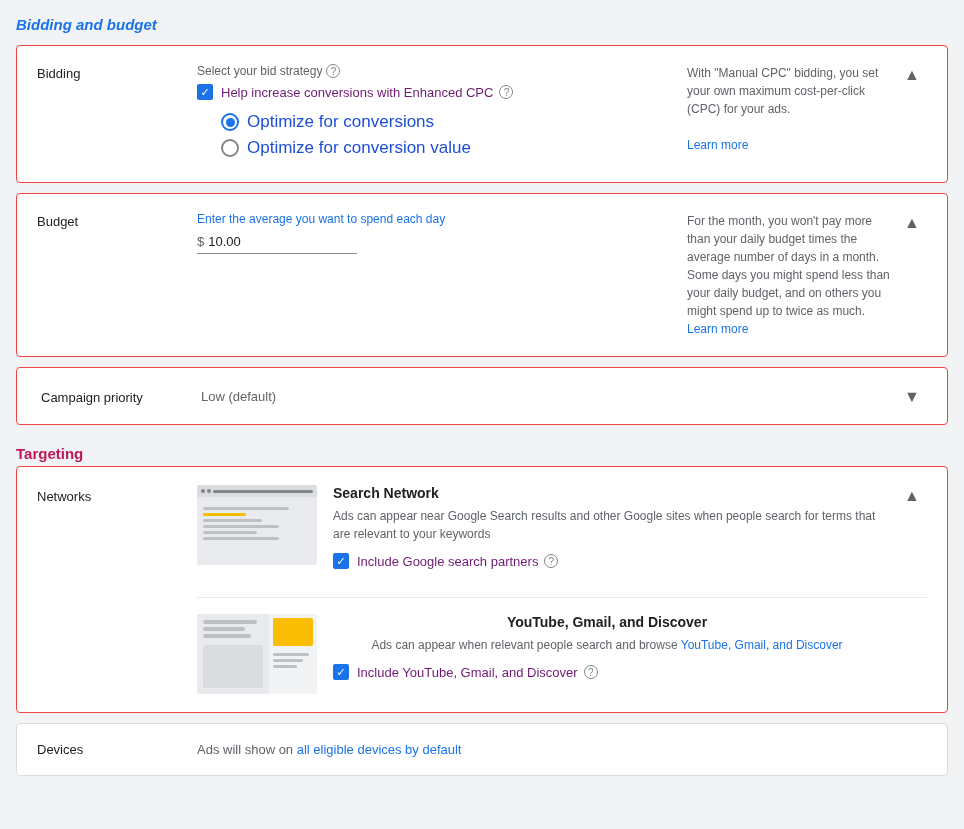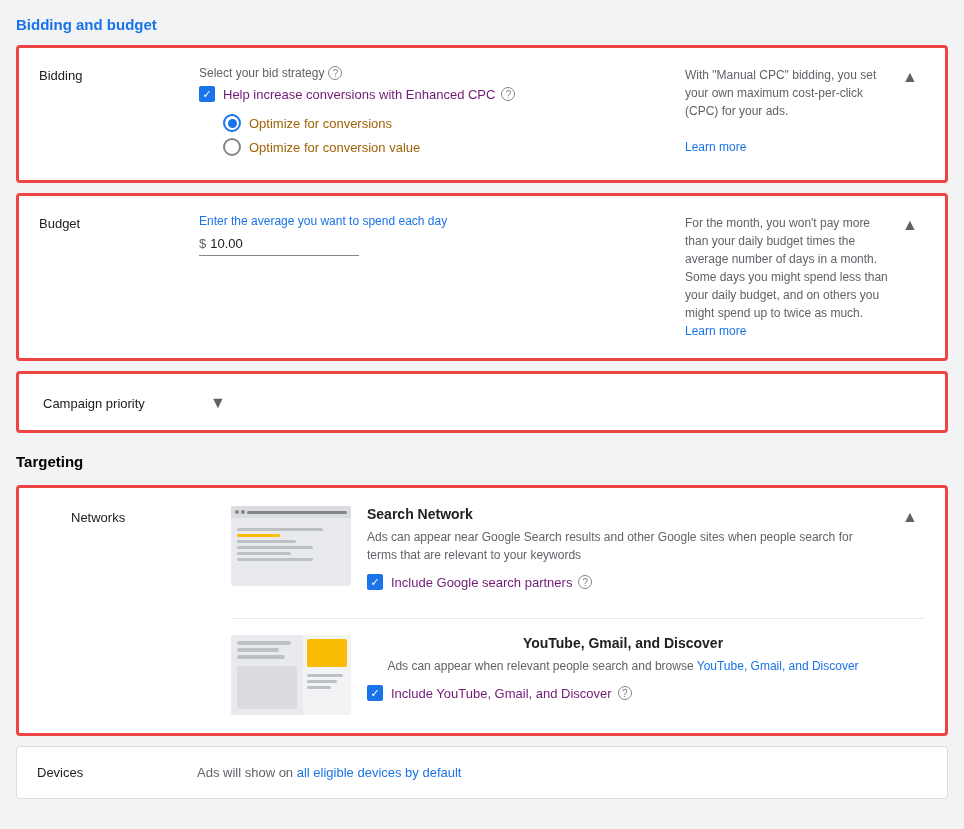--- a/index.html
+++ b/index.html
@@ -8,24 +8,25 @@
       background: #f1f3f4;
       color: #202124;
       font-size: 13px;
       padding: 16px;
     }
     .section-title {
       font-size: 15px;
       font-weight: 600;
       color: #1a73e8;
       margin-bottom: 12px;
+      font-style: italic;
     }
     .card {
       background: #fff;
-      border: 3px solid #ef4444;
+      border: 1px solid #ef4444;
       border-radius: 4px;
       margin-bottom: 10px;
     }
     .card-row {
       display: flex;
       align-items: flex-start;
       padding: 18px 20px;
       border-bottom: 1px solid #e8eaed;
     }
     .card-row:last-child {
@@ -162,22 +163,22 @@
       border: 2px solid #80868b;
       border-radius: 50%;
       display: flex;
       align-items: center;
       justify-content: center;
       margin-right: 8px;
       flex-shrink: 0;
       cursor: pointer;
     }
     .radio-label {
-      font-size: 13px;
-      color: #a16207;
+      font-size: 17px;
+      color: #1d4ed8;
     }
     .learn-more {
       color: #1a73e8;
       text-decoration: none;
       cursor: pointer;
     }
     
     .budget-prompt {
       color: #1a73e8;
       font-size: 12px;
@@ -205,22 +206,22 @@
     }
     
     .priority-value {
       color: #5f6368;
       font-size: 13px;
     }
     
     .targeting-title {
       font-size: 15px;
       font-weight: 600;
-      color: #000000;
-      margin: 20px 0 15px 0;
+      color: #be185d;
+      margin: 20px 0 4px 0;
     }
     .networks-row {
       display: flex;
       align-items: flex-start;
     }
     .networks-label {
       min-width: 160px;
       font-size: 13px;
       font-weight: 500;
       color: #202124;
@@ -404,30 +405,33 @@
 
     <div class="row-toggle">
       <span class="chevron">▲</span>
     </div>
   </div>
 </div>
 
 <div class="card">
   <div class="card-row" style="align-items:center;padding-left:24px;">
     <div class="row-label">Campaign priority</div>
+    <div class="row-content">
+      <span class="priority-value">Low (default)</span>
+    </div>
     <div class="row-toggle">
       <span class="chevron">▼</span>
     </div>
   </div>
 </div>
 
 <div class="targeting-title">Targeting</div>
 
 <div class="card">
-  <div style="padding: 18px 20px; margin-left: 32px;">
+  <div style="padding: 18px 20px;">
     <div class="networks-row">
       <div class="networks-label">Networks</div>
       <div class="networks-content">
 
         <div class="network-item">
 
           <div class="network-thumbnail">
             <div class="thumb-header">
               <div class="thumb-dot"></div>
               <div class="thumb-dot"></div>

